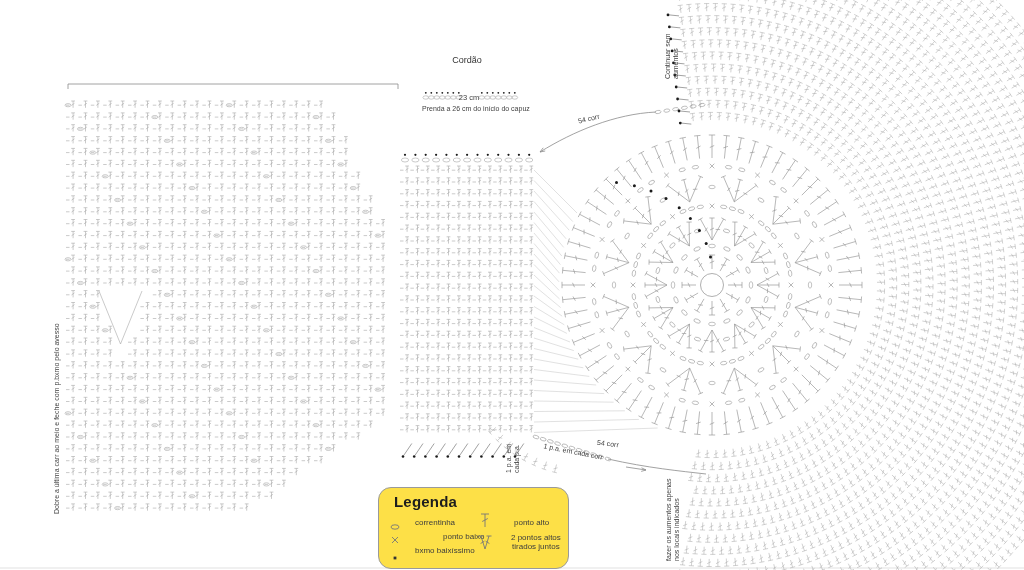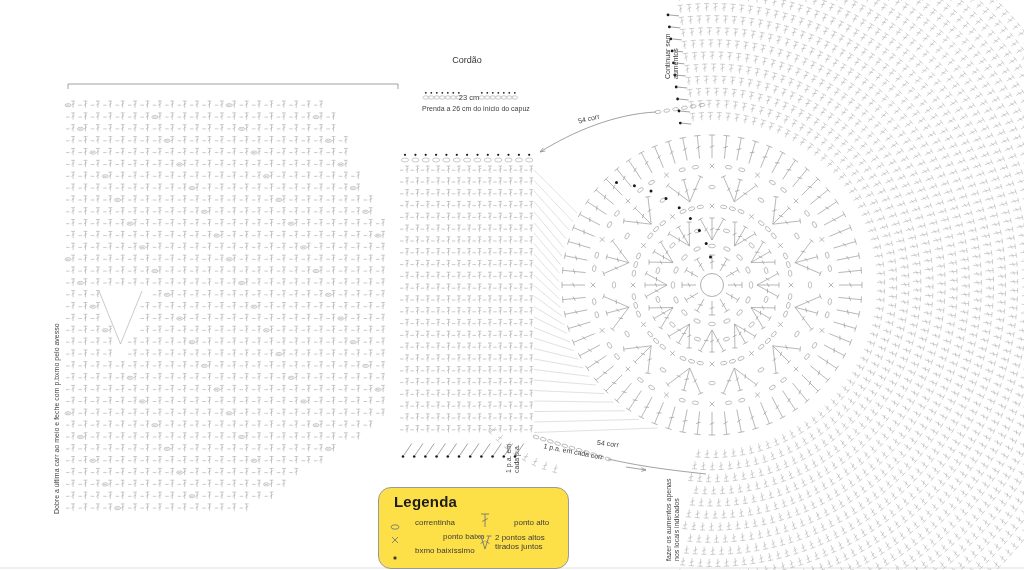--- a/index.html
+++ b/index.html
@@ -358,17 +358,17 @@
           <path d="M6 3 V16 M2 3 H10 M3.2 10.5 L8.8 7.5" stroke="#777" stroke-width="0.9" fill="none"></path>
         </svg>
     </span>
     <div class="leg-item" style="left:124px;top:30px;margin-left:11px;">ponto alto</div>
 
     <span class="leg-ico" style="left:98px;top:43px;">
       <svg width="16" height="20">
           <path d="M8 18 L4 5 M8 18 L12 5 M1.5 5 H6.5 M9.5 5 H14.5 M3.6 12.5 L7.4 10.2 M8.6 10.2 L12.4 12.5" stroke="#777" stroke-width="0.9" fill="none"></path>
         </svg>
     </span>
-    <div class="leg-item ml" style="left:116px;top:45px;">2 pontos altos
+    <div class="leg-item ml" style="left:132px;top:45px;text-align:center;">2 pontos altos
 tirados juntos</div>
   </div>
 
 </div>
 
 </body></html>

